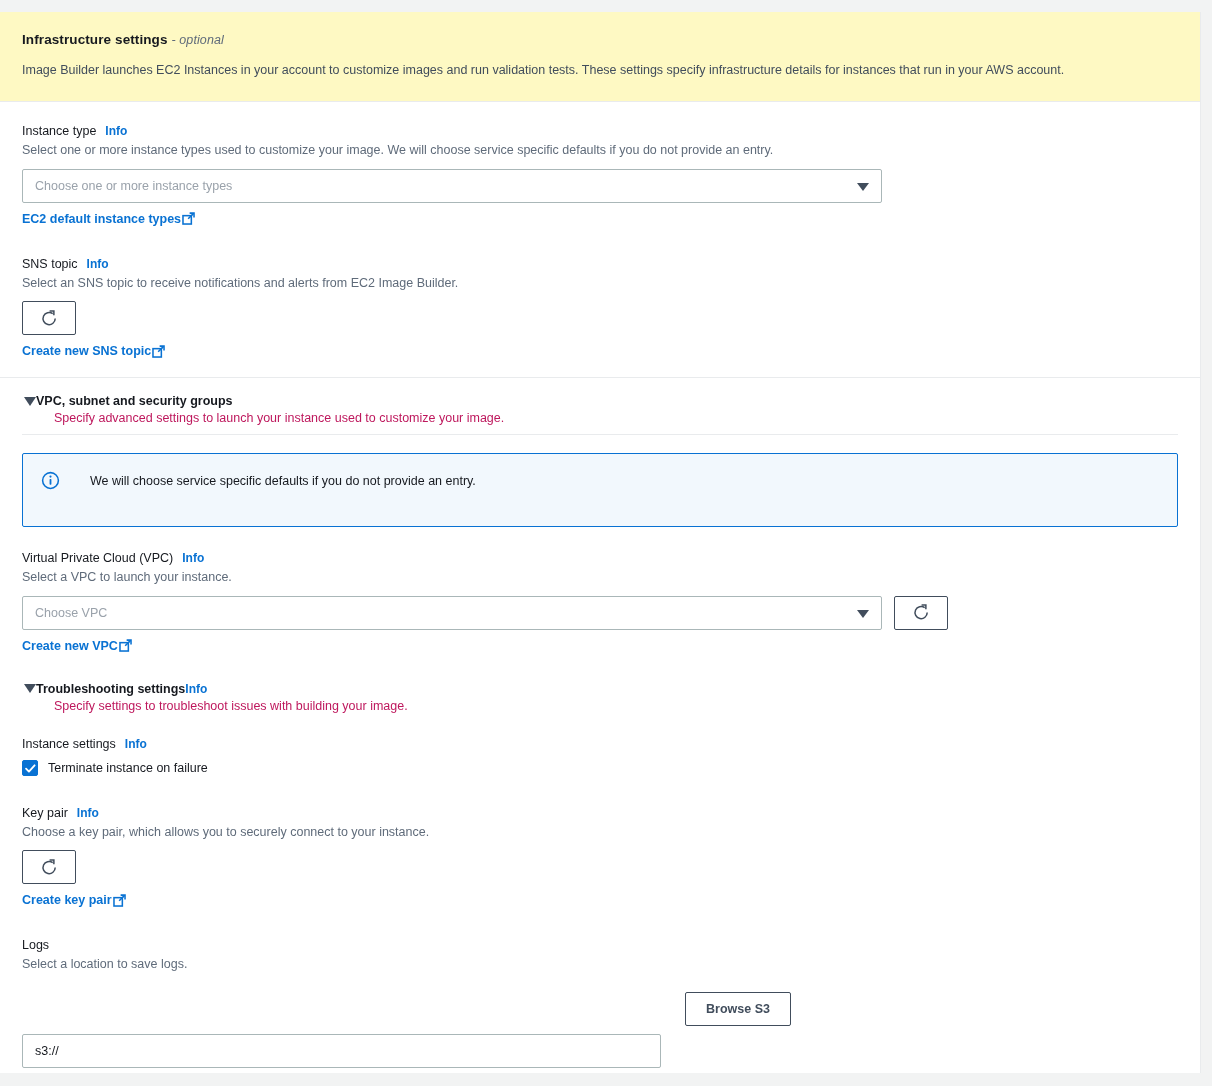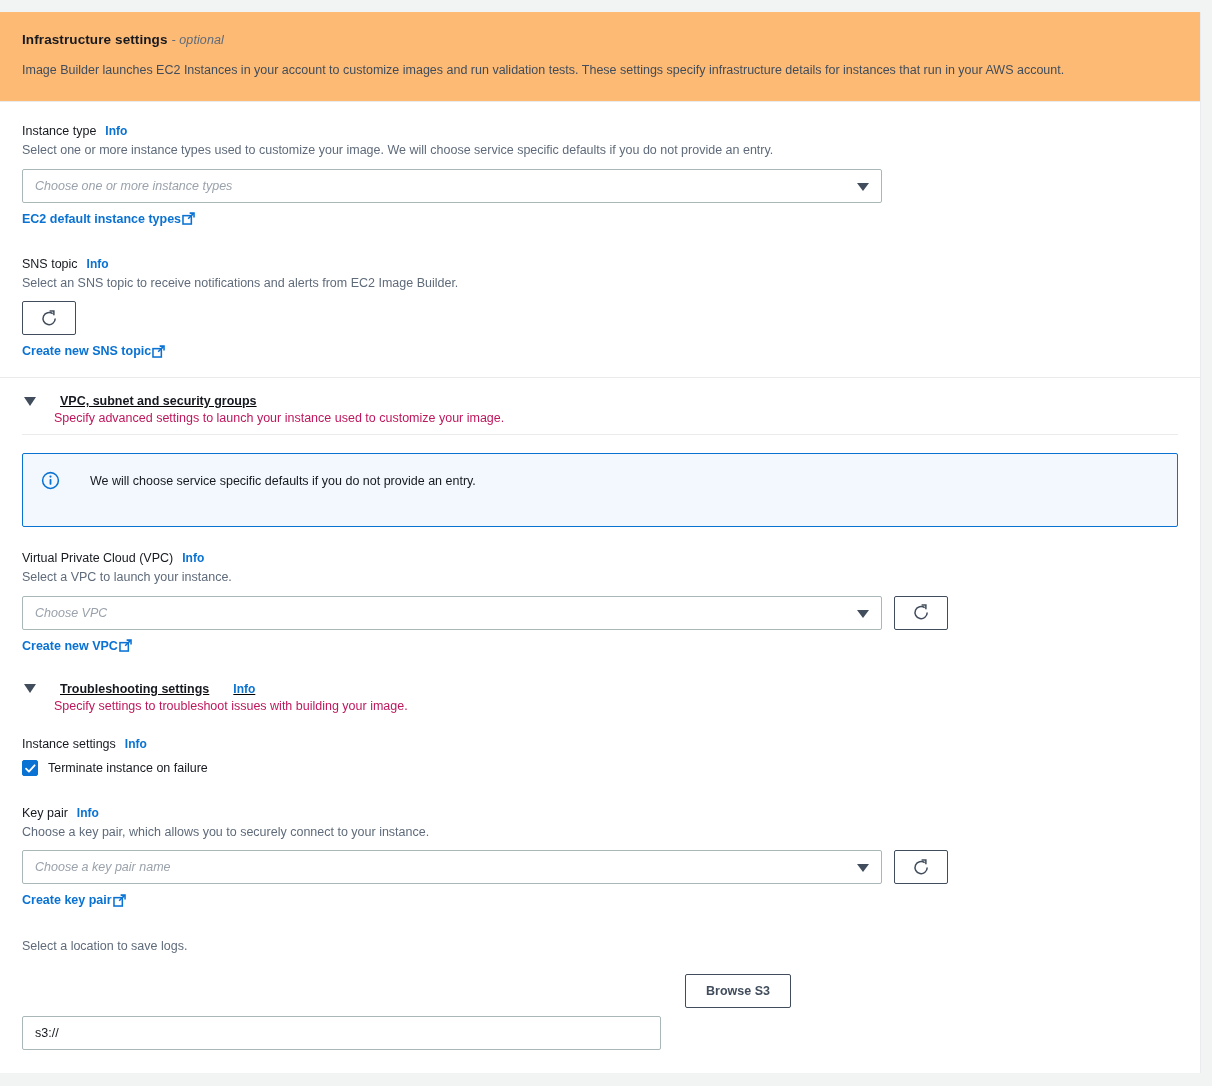--- a/index.html
+++ b/index.html
@@ -19,21 +19,21 @@
   .panel {
     position: absolute;
     left: 0; top: 12px;
     width: 1201px;
     height: 1061px;
     background: #ffffff;
     border-right: 1px solid #e9ebed;
   }
   
   .panel-header {
-    background: #fdba74;
+    background: #fef9c3;
     border-bottom: 1px solid #e9ebed;
     padding: 20px 22px 22px 22px;
   }
   .panel-header h2 {
     margin: 0 0 14px 0;
     font-size: 13.5px;
     font-weight: bold;
     color: #16191f;
     letter-spacing: 0.1px;
   }
@@ -85,21 +85,20 @@
     border-radius: 2px;
     background: #fff;
     display: flex;
     align-items: center;
     padding: 0 32px 0 12px;
     cursor: pointer;
   }
   .select .ph {
     font-size: 12.5px;
     color: #9aa2ab;
-    font-style: italic;
     white-space: nowrap;
     overflow: hidden;
     text-overflow: ellipsis;
   }
   .caret {
     position: absolute;
     right: 12px; top: 50%;
     margin-top: -3px;
     width: 0; height: 0;
     border-left: 6px solid transparent;
@@ -140,23 +139,22 @@
   .hr-inset {
     height: 1px;
     background: #e9ebed;
     margin: 9px 0 0 0;
   }
 
   .expander { margin-top: 16px; }
   .expander-head {
     display: flex;
     align-items: center;
-    gap: 24px;
-    cursor: pointer;
-    text-decoration: underline;
+    gap: 0;
+    cursor: pointer;
   }
   .tri {
     width: 0; height: 0;
     border-left: 6px solid transparent;
     border-right: 6px solid transparent;
     border-top: 9px solid #414d5c;
     flex: none;
     margin-left: 2px;
   }
   .expander-title {
@@ -385,44 +383,41 @@
 
       <div class="spacer-24"></div>
 
       <div class="field">
         <div class="field-label">
           <span class="lbl">Key pair</span>
           <a class="info-link">Info</a>
         </div>
         <p class="field-desc">Choose a key pair, which allows you to securely connect to your instance.</p>
         <div class="control-row">
-          <div class="select">
-            <span class="ph">Choose a key pair name</span>
-            <span class="caret"></span>
-          </div>
           <div class="icon-btn" title="Refresh">
             <svg width="19" height="19" viewBox="0 0 20 20">
               <path d="M16 10 A6.4 6.4 0 1 1 13.4 4.9" fill="none" stroke="#414d5c" stroke-width="1.6"></path>
               <path d="M10.1 2.2 L14.6 2.2 L14.6 6.6" fill="none" stroke="#414d5c" stroke-width="1.6"></path>
             </svg>
           </div>
         </div>
         <a class="ext-link">
           <span>Create key pair</span>
           <svg width="13" height="13" viewBox="0 0 16 16">
             <rect x="1.2" y="4.5" width="10.3" height="10.3" fill="none" stroke="#0972d3" stroke-width="1.9"></rect>
             <path d="M7.6 8.4 L14 2" stroke="#0972d3" stroke-width="1.9" fill="none"></path>
             <path d="M9.4 1.4 H14.8 V6.8" stroke="#0972d3" stroke-width="1.9" fill="none"></path>
           </svg>
         </a>
       </div>
 
       <div class="spacer-24"></div>
 
       <div class="field">
+        <div class="section-title">Logs</div>
         <p class="field-desc" style="margin-bottom:18px;">Select a location to save logs.</p>
         <div class="control-row" style="gap:24px;">
           <input class="text-input" type="text" value="s3://" style="">
           <button class="btn-normal">Browse S3</button>
         </div>
       </div>
 
     </div>
   </div>
 </div>

